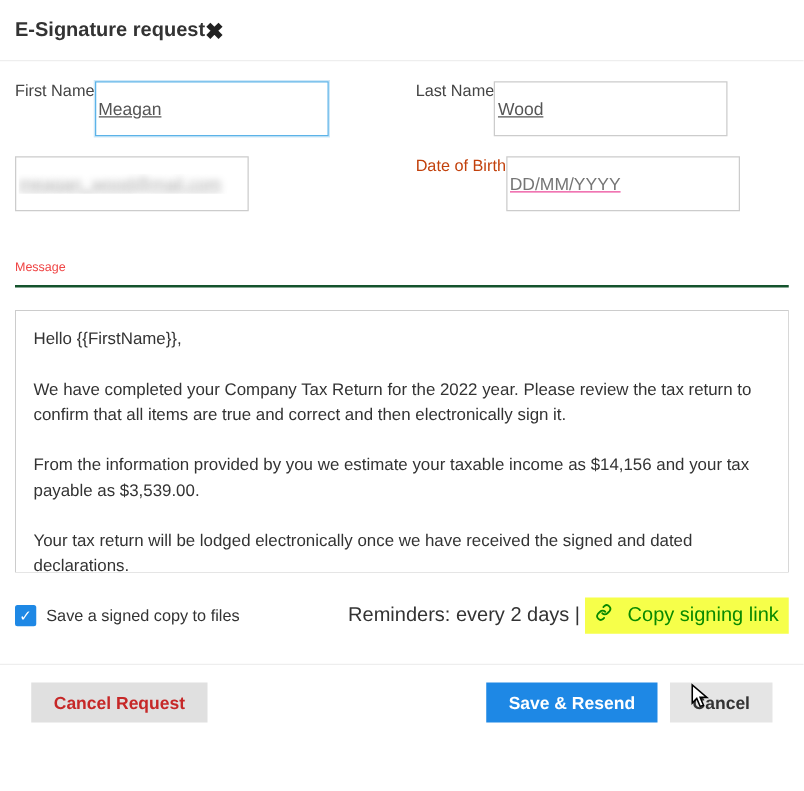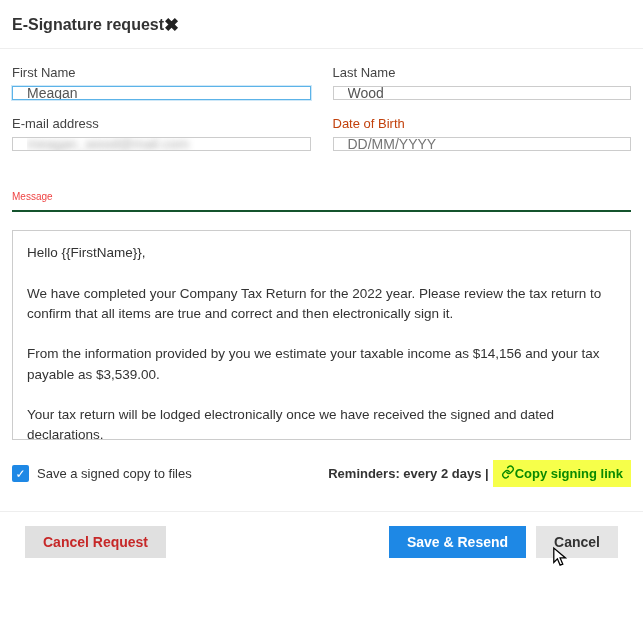--- a/index.html
+++ b/index.html
@@ -25,31 +25,32 @@
     font-size: 14px;
     color: #444;
     padding: 26px 0 8px 0;
     border-bottom: 1px solid #eee;
   }
   .row {
     display: flex;
     gap: 22px;
     margin-top: 16px;
   }
-  .col { flex: 1; display: flex; flex-direction: column; }
+  .col { flex: 1; display: flex; flex-direction: row; }
   .label { font-size: 13px; color: #444; margin-bottom: 6px; }
   .label.disabled { color: #c2410c; }
   .input {
-    height: 14px;
+    height: 44px;
     border: 1px solid #ccc;
-    padding: 4px 14px;
+    padding: 4px 2px;
     font-size: 14px;
     color: #555;
     background: #fff;
     font-family: inherit;
+    text-decoration: underline;
   }
   .input.focused { border: 1px solid #5cb3e8; box-shadow: 0 0 0 1px rgba(92,179,232,0.3); outline: none; }
   .input.disabled { color: #ec4899; }
   .input.blurred { color: transparent; text-shadow: 0 0 6px rgba(0,0,0,0.35); }
   .msg-title {
     font-size: 10px;
     color: #ef4444;
     padding: 40px 0 8px 0;
     border-bottom: 2px solid #14532d;
   }
@@ -83,27 +84,27 @@
     width: 17px; height: 17px;
     background: #1e88e5;
     border-radius: 2px;
     display: inline-flex;
     align-items: center;
     justify-content: center;
     color: #fff;
     font-size: 12px;
     cursor: pointer;
   }
-  .right-links { display: flex; align-items: center; gap: 4px; font-size: 13px; color: #333; font-weight: bold; }
+  .right-links { display: flex; align-items: center; gap: 4px; font-size: 16px; color: #333; }
   .copy-link {
     background: #f6ff4a;
     color: #0a8a00;
     display: inline-flex;
     align-items: center;
-    gap: 0;
+    gap: 12px;
     padding: 5px 8px;
     cursor: pointer;
   }
   .footer {
     display: flex;
     justify-content: space-between;
     align-items: center;
     padding: 14px 25px;
     border-top: 1px solid #eee;
   }
@@ -146,21 +147,20 @@
         <input class="input focused" value="Meagan" style="">
       </div>
       <div class="col">
         <span class="label">Last Name</span>
         <input class="input" value="Wood" style="">
       </div>
     </div>
 
     <div class="row">
       <div class="col">
-        <span class="label">E-mail address</span>
         <input class="input blurred" value="meagan_wood@mail.com" style="">
       </div>
       <div class="col">
         <span class="label disabled">Date of Birth</span>
         <input class="input disabled" placeholder="DD/MM/YYYY" style="">
       </div>
     </div>
 
     <div class="msg-title">Message</div>
 

